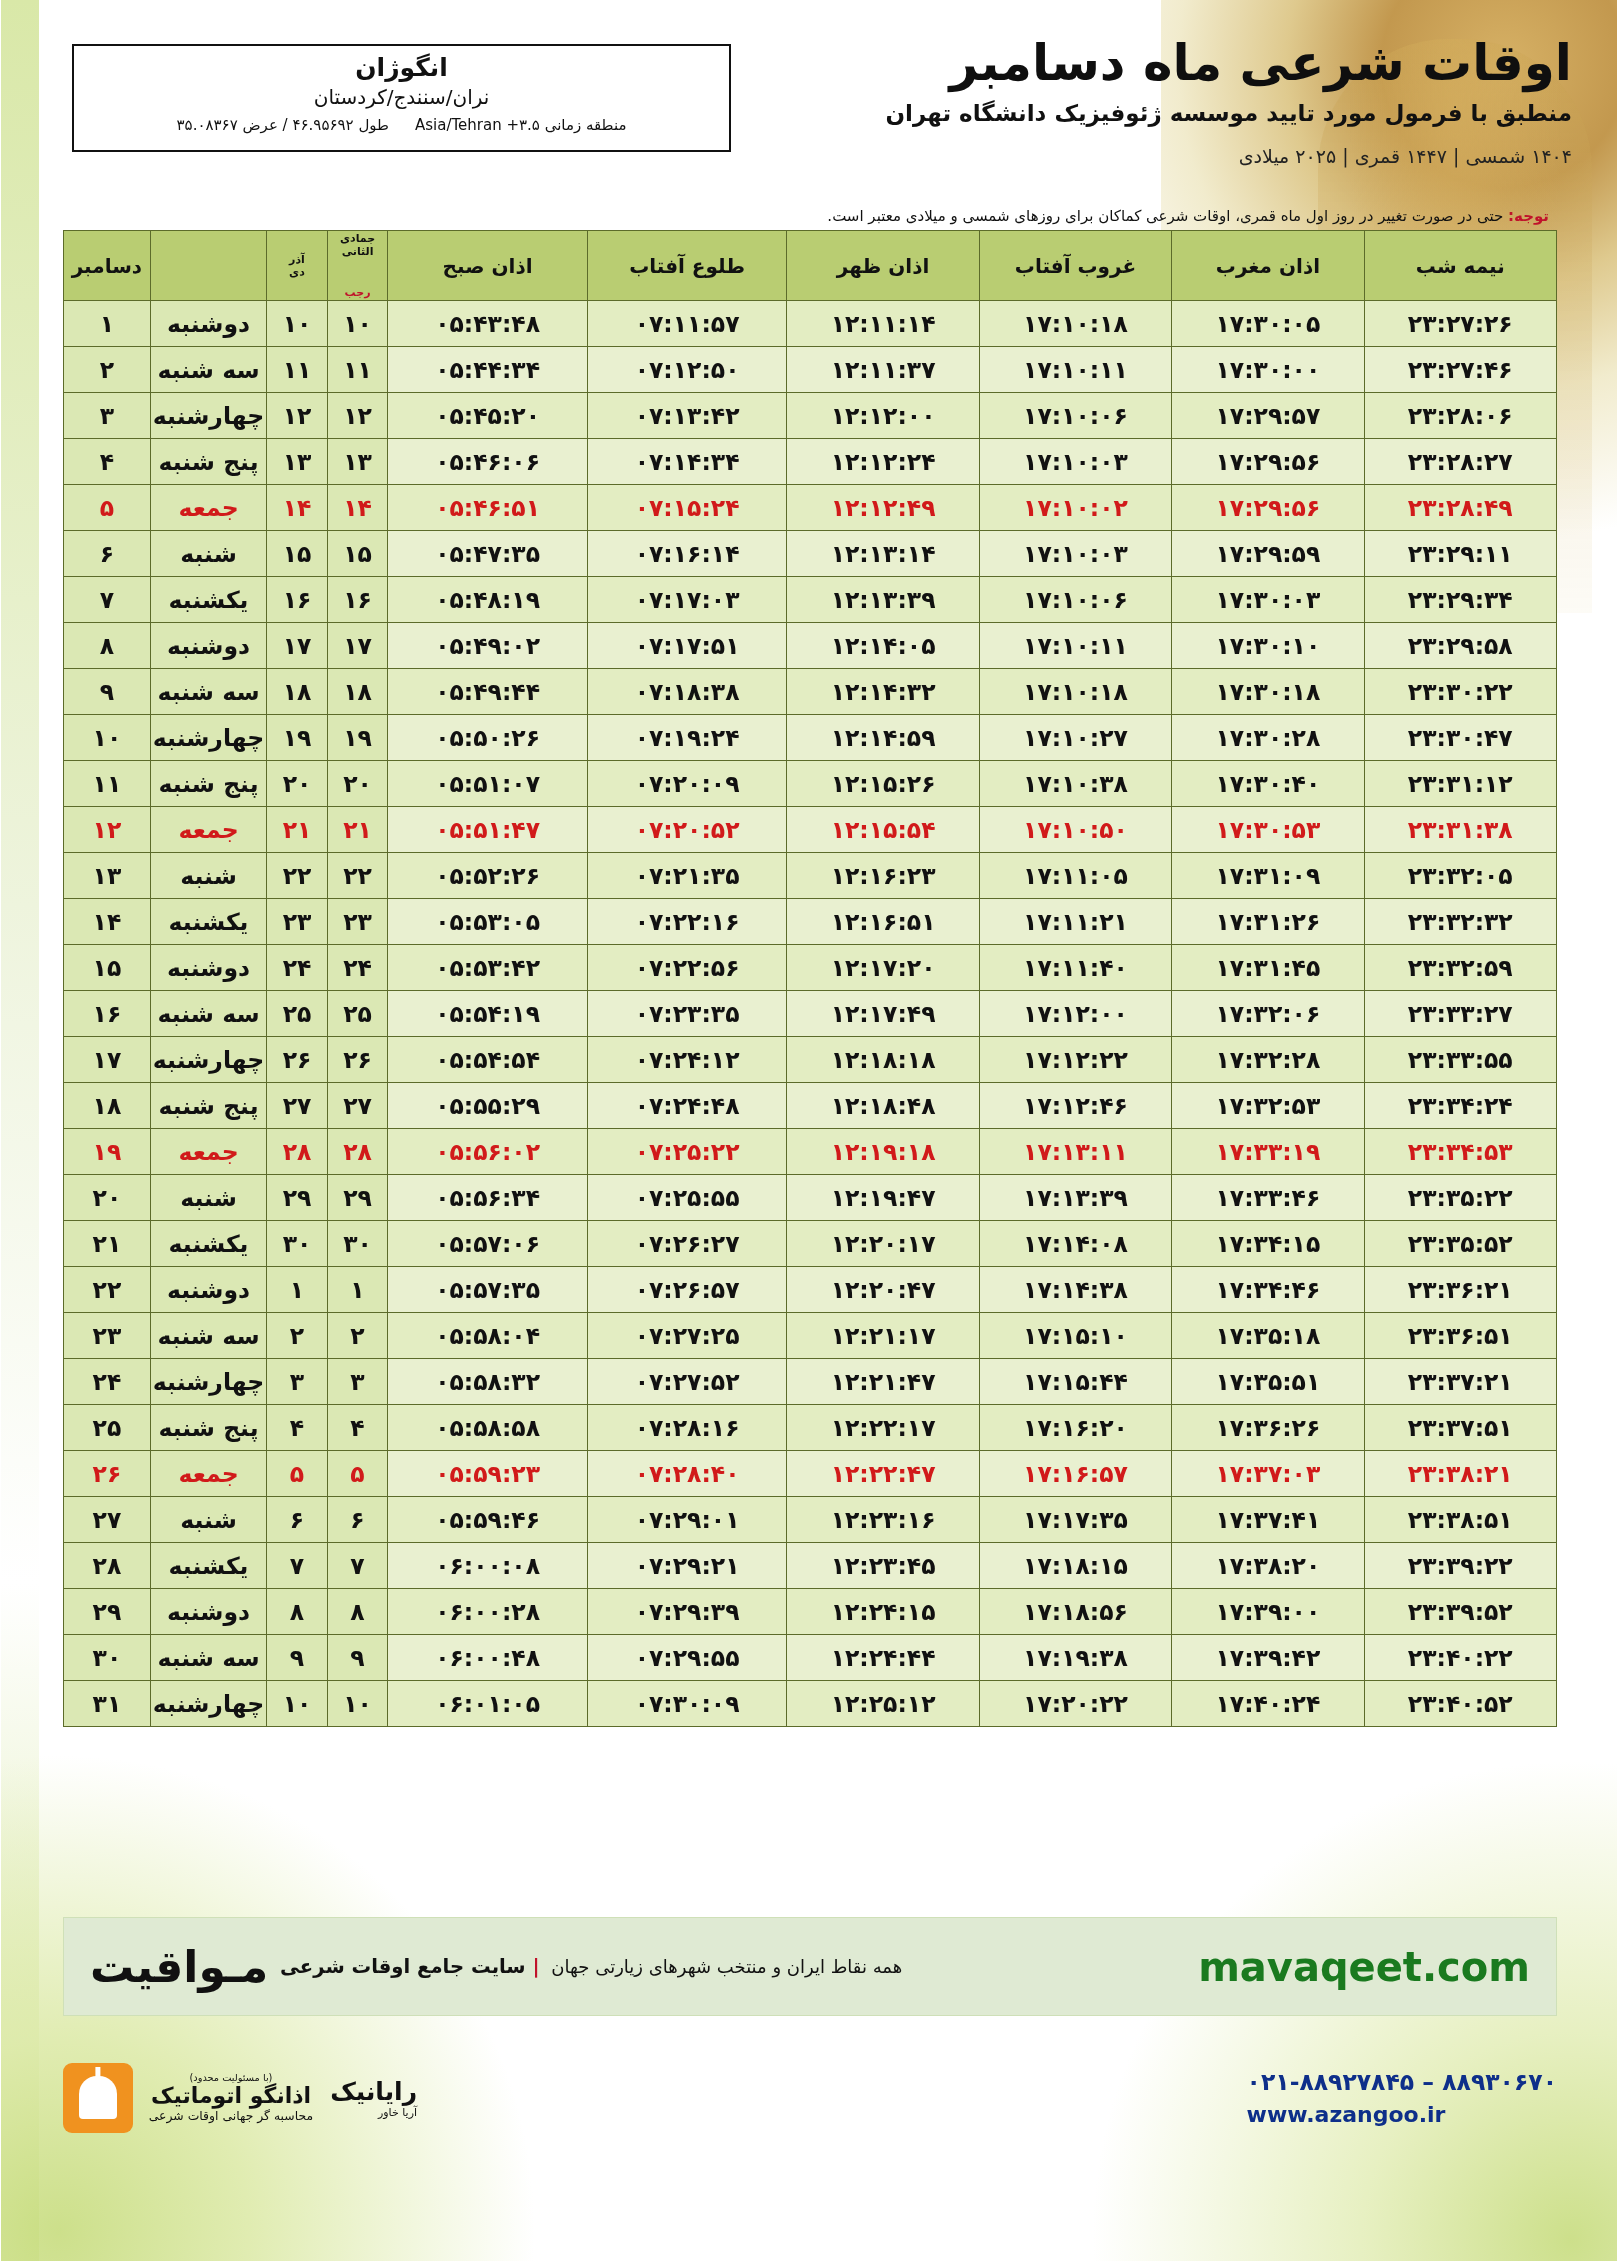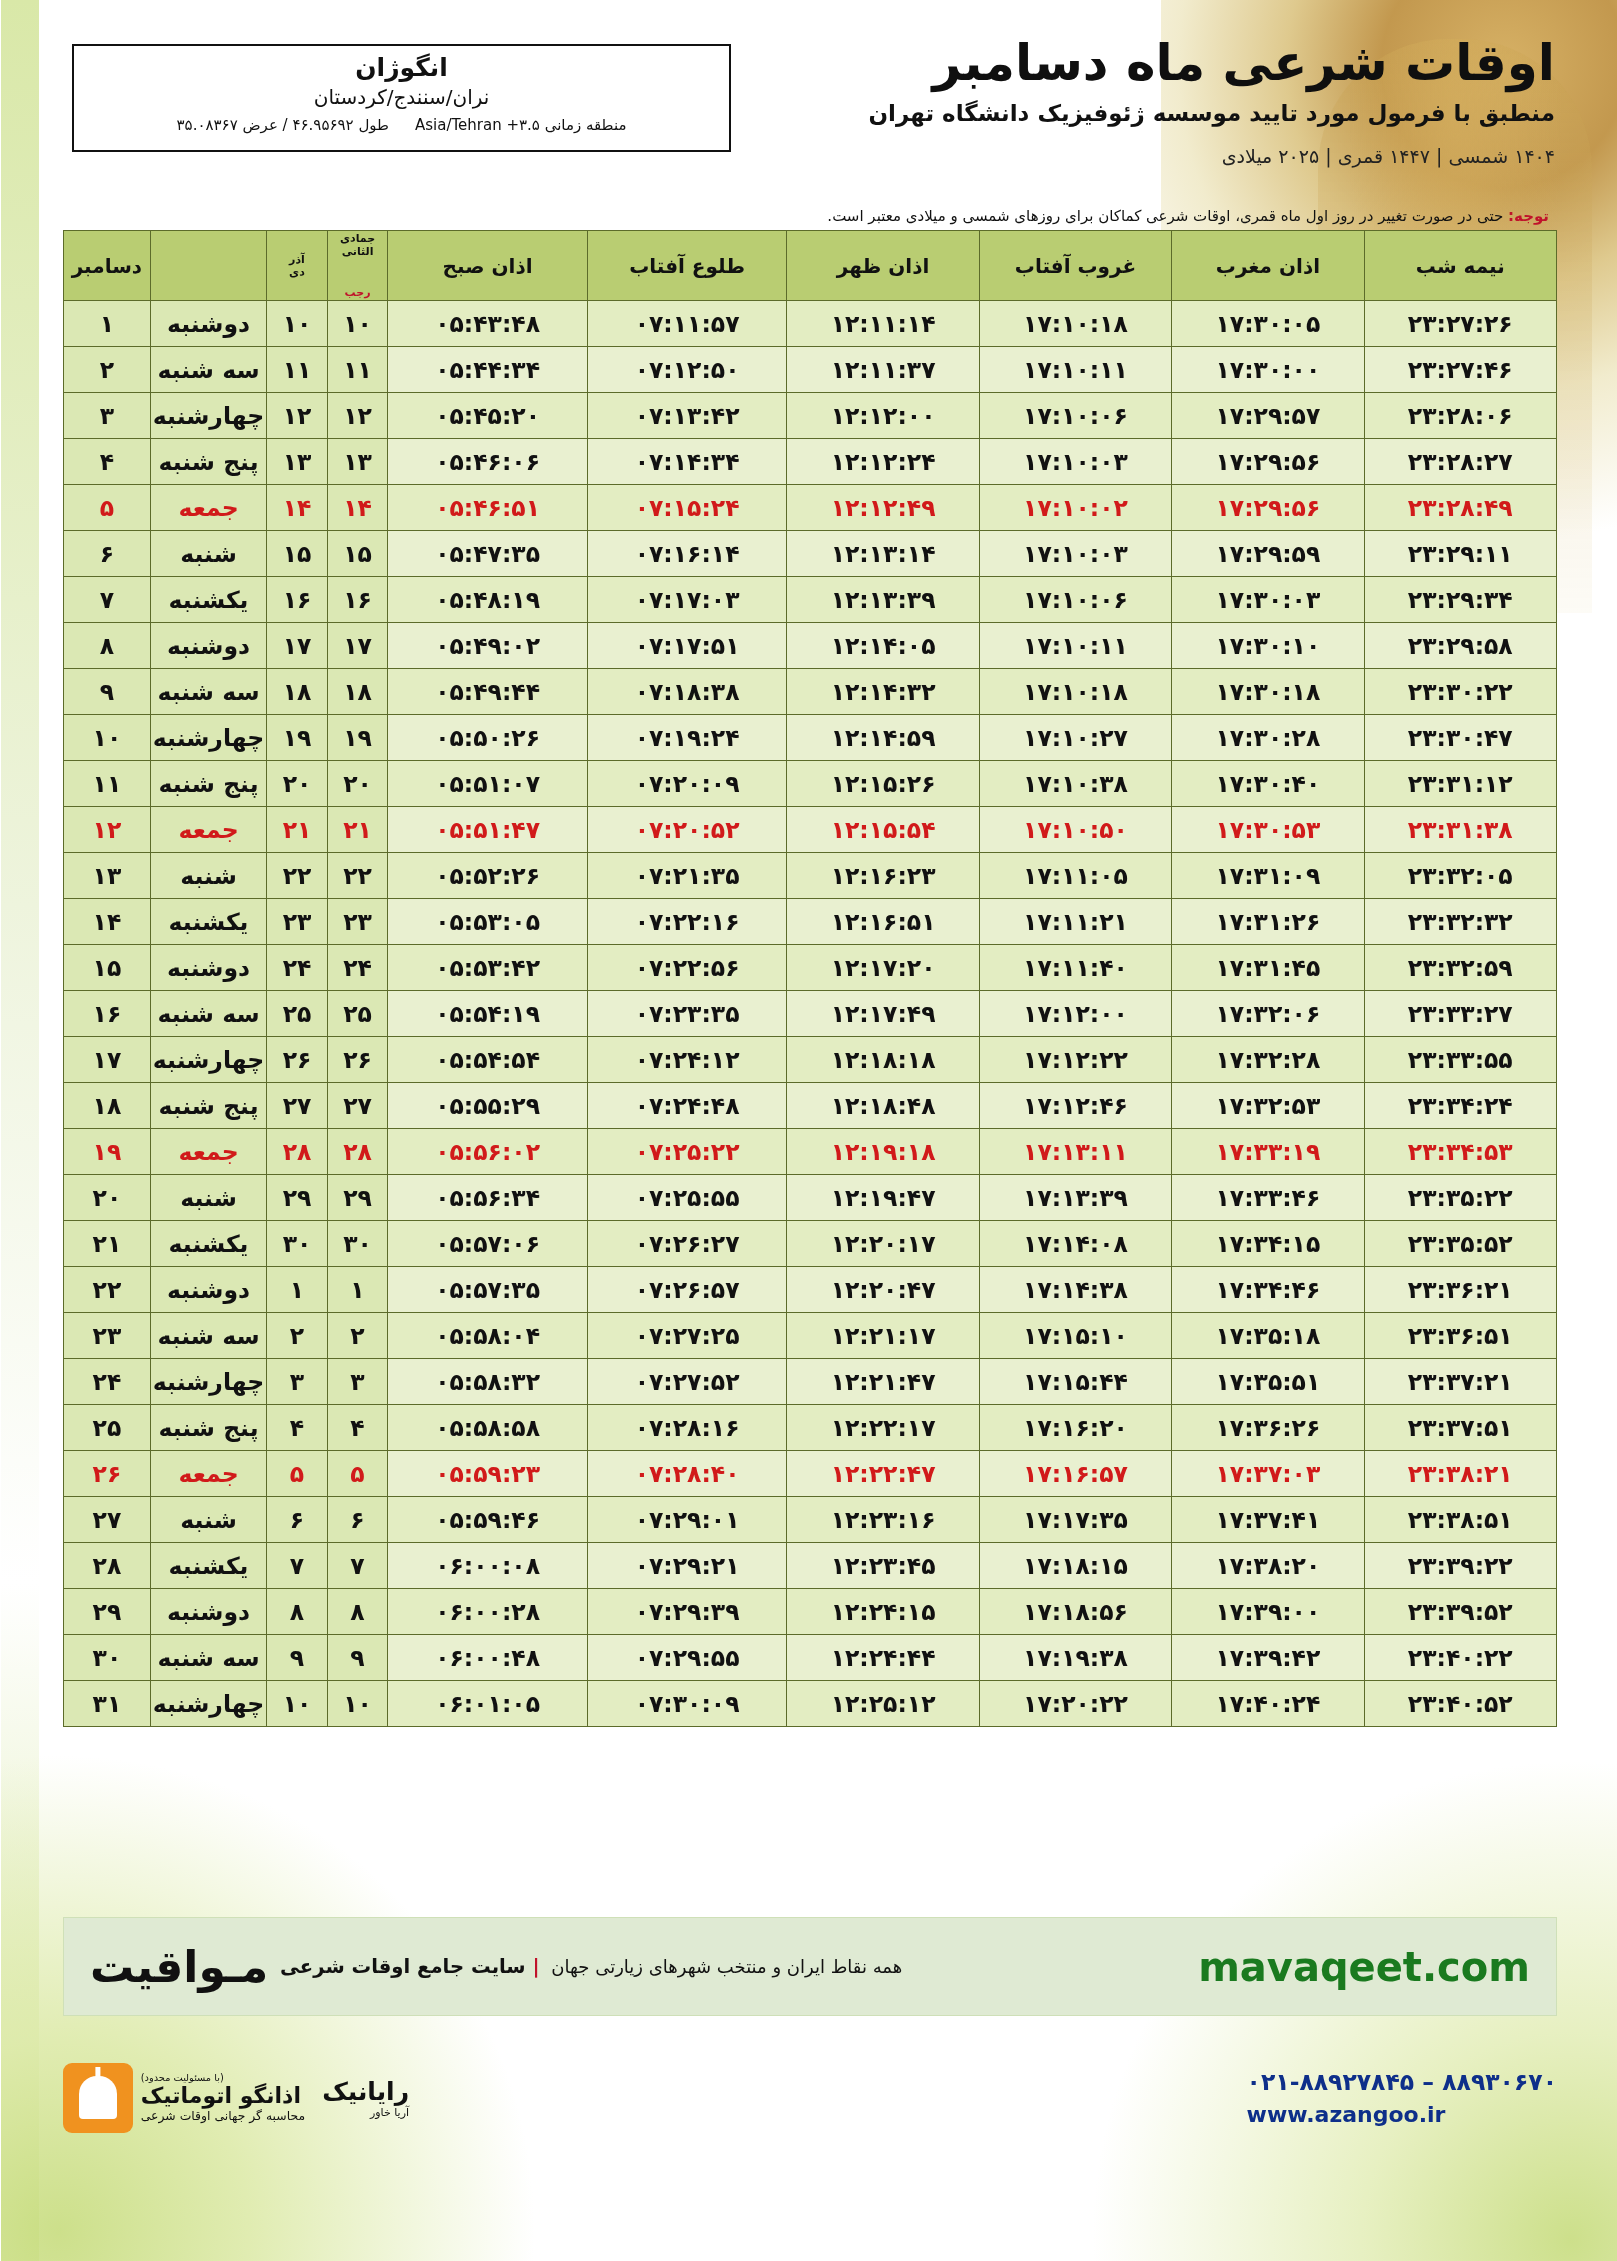--- a/index.html
+++ b/index.html
@@ -36,21 +36,21 @@
     position:absolute; right:26px; top:39px; width:274px; height:574px;
     background:
       radial-gradient(ellipse at 50% 12%, rgba(214,176,96,0.55) 0%, rgba(214,176,96,0) 55%),
       linear-gradient(to bottom, rgba(199,160,80,0.35), rgba(236,224,180,0.12));
     filter: blur(0.7px);
     border-radius: 130px 130px 0 0;
   }
 
   
   .header {
-    position:absolute; top:38px; right:63px; width:868px; height:140px;
+    position:absolute; top:38px; right:46px; width:868px; height:140px;
     text-align:right;
     z-index:5;
   }
   .title-main {
     font-size: 50px;
     font-weight: bold;
     color: #0f0f0f;
     line-height: 1.0;
     letter-spacing: -0.7px;
   }
@@ -167,21 +167,21 @@
   .logo-box .mini {
     width:38px; height:43px;
     background:#fff;
     border-radius:18px 18px 3.9px 3.9px;
     position:relative;
   }
   .logo-box .mini:after{
     content:""; position:absolute; left:50%; top:-9px; transform:translateX(-50%);
     width:5.2px; height:10.4px; background:#fff;
   }
-  .logo-text { text-align:left; }
+  .logo-text { text-align:center;margin-left:8px; }
   .logo-text .l1 { font-size:22px; font-weight:bold; color:#111; }
   .logo-text .l2 { font-size:12.4px; color:#111; }
   .logo-text .l0 { font-size:9.8px; color:#111; }
   .logo-rayanic { text-align:right; }
   .logo-rayanic .r1 { font-size:25px; font-weight:bold; color:#111; }
   .logo-rayanic .r2 { font-size:11px; color:#111; }
 </style>
 </head>
 <body>
 

